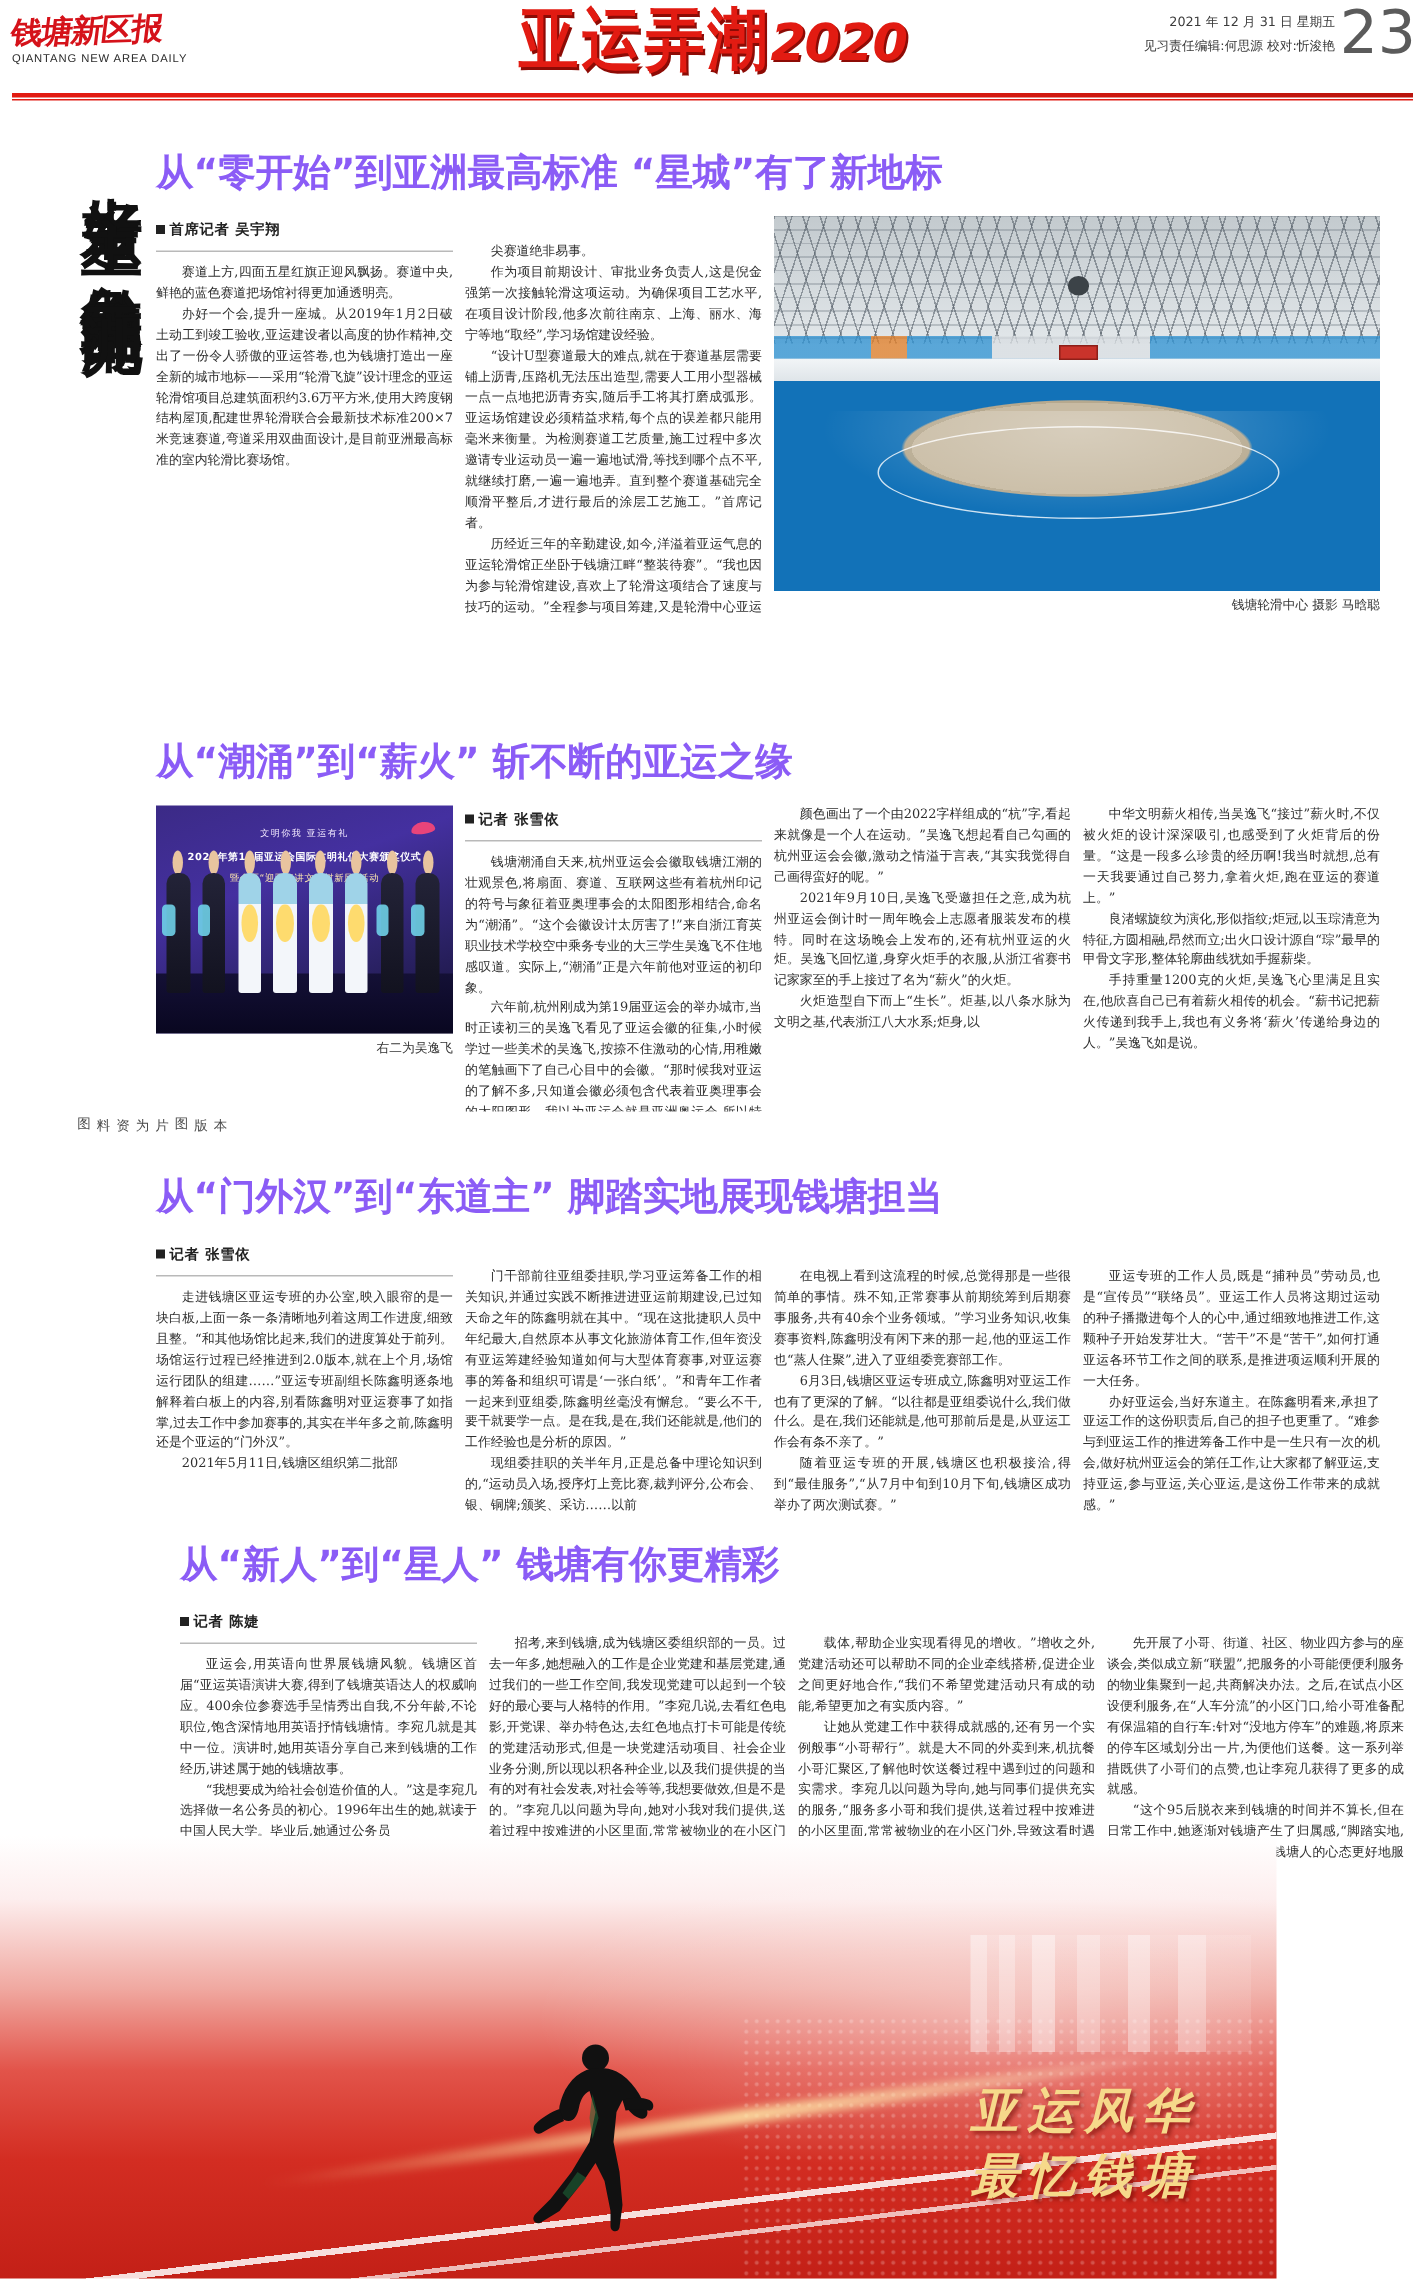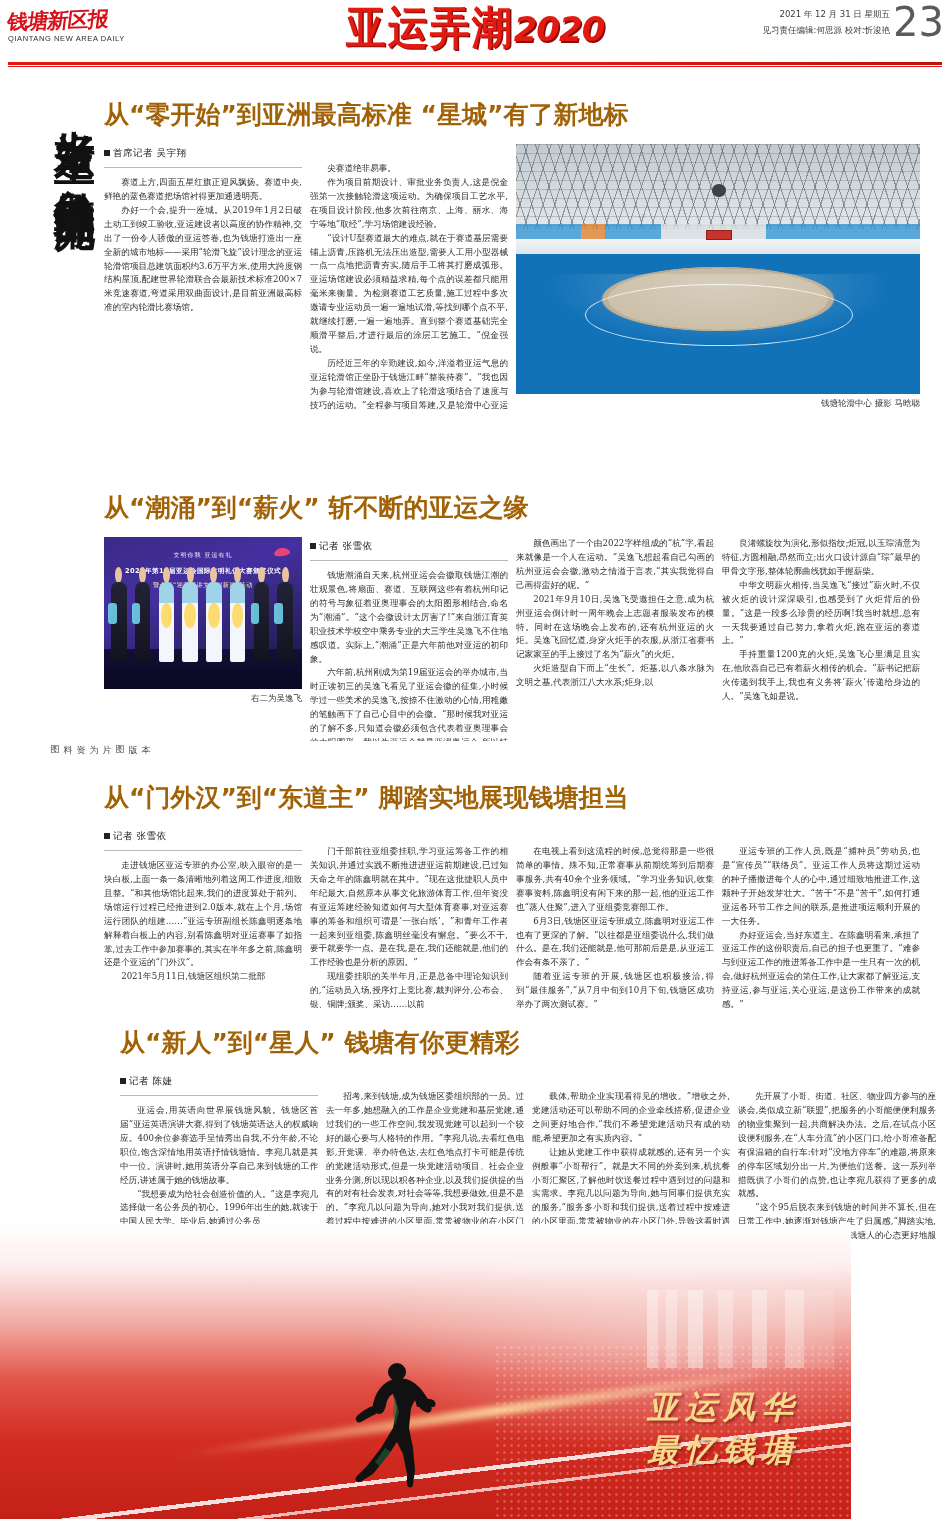--- a/index.html
+++ b/index.html
@@ -73,25 +73,25 @@
   .vertical-credit{
     position:absolute;left:48px;top:660px;
     writing-mode:vertical-rl;text-orientation:upright;
     font-size:9px;color:#4a4a4a;letter-spacing:2px;
   }
 
   
   .article{position:absolute;}
   .headline{
     font-family:"DejaVu Sans","Liberation Sans",sans-serif;
-    font-weight:bold;color:#a16207;letter-spacing:0px;
+    font-weight:bold;color:#8b5cf6;letter-spacing:0px;
     font-size:25px;line-height:1.2;white-space:nowrap;
   }
   .byline{
-    font-size:9.5px;font-weight:normal;color:#222;margin-top:3px;
+    font-size:9.5px;font-weight:bold;color:#222;margin-top:3px;
     letter-spacing:.5px;
   }
   .byline .sq{display:inline-block;width:6px;height:6px;background:#222;margin-right:3px;}
   .hairline{height:1px;background:#b9b9b9;margin:7px 0 8px 0;}
   .col{
     font-family:"DejaVu Serif","Liberation Serif",serif;
     font-size:8.6px;line-height:1.62;color:#2e2e2e;
     text-align:justify;
     overflow:hidden;
   }
@@ -274,21 +274,21 @@
           <div class="hairline"></div>
           <div class="col" style="width:198px;height:250px;">
               <p>赛道上方,四面五星红旗正迎风飘扬。赛道中央,鲜艳的蓝色赛道把场馆衬得更加通透明亮。</p>
               <p>办好一个会,提升一座城。从2019年1月2日破土动工到竣工验收,亚运建设者以高度的协作精神,交出了一份令人骄傲的亚运答卷,也为钱塘打造出一座全新的城市地标——采用“轮滑飞旋”设计理念的亚运轮滑馆项目总建筑面积约3.6万平方米,使用大跨度钢结构屋顶,配建世界轮滑联合会最新技术标准200×7米竞速赛道,弯道采用双曲面设计,是目前亚洲最高标准的室内轮滑比赛场馆。</p>
             </div>
         </div>
         <div style="width:198px;padding-top:18px;">
           <div class="col" style="width:198px;height:252px;">
               <p>尖赛道绝非易事。</p>
               <p>作为项目前期设计、审批业务负责人,这是倪金强第一次接触轮滑这项运动。为确保项目工艺水平,在项目设计阶段,他多次前往南京、上海、丽水、海宁等地“取经”,学习场馆建设经验。</p>
-              <p>“设计U型赛道最大的难点,就在于赛道基层需要铺上沥青,压路机无法压出造型,需要人工用小型器械一点一点地把沥青夯实,随后手工将其打磨成弧形。亚运场馆建设必须精益求精,每个点的误差都只能用毫米来衡量。为检测赛道工艺质量,施工过程中多次邀请专业运动员一遍一遍地试滑,等找到哪个点不平,就继续打磨,一遍一遍地弄。直到整个赛道基础完全顺滑平整后,才进行最后的涂层工艺施工。”倪金强说。</p>
+              <p>“设计U型赛道最大的难点,就在于赛道基层需要铺上沥青,压路机无法压出造型,需要人工用小型器械一点一点地把沥青夯实,随后手工将其打磨成弧形。亚运场馆建设必须精益求精,每个点的误差都只能用毫米来衡量。为检测赛道工艺质量,施工过程中多次邀请专业运动员一遍一遍地试滑,等找到哪个点不平,就继续打磨,一遍一遍地弄。直到整个赛道基础完全顺滑平整后,才进行最后的涂层工艺施工。”首席记者。</p>
               <p>历经近三年的辛勤建设,如今,洋溢着亚运气息的亚运轮滑馆正坐卧于钱塘江畔“整装待赛”。“我也因为参与轮滑馆建设,喜欢上了轮滑这项结合了速度与技巧的运动。”全程参与项目筹建,又是轮滑中心亚运专班人员的倪金强表示,“接下来,我将认真履行自己的职责,做好场馆设施运维保障工作,以最优的场馆设施迎接每一位参赛运动员的到来。”</p>
             </div>
         </div>
         <div style="width:404px;">
           <div class="photo rink" style="width:404px;height:250px;">
             <div class="roof"></div>
             <div class="stands"></div>
             <div class="wall"></div>
             <div class="scoreboard"></div>
             <div class="centerlogo"></div>
@@ -365,22 +365,22 @@
         </div>
         <div style="width:198px;">
           <div class="col" style="width:198px;height:196px;">
               <p>颜色画出了一个由2022字样组成的“杭”字,看起来就像是一个人在运动。”吴逸飞想起看自己勾画的杭州亚运会会徽,激动之情溢于言表,“其实我觉得自己画得蛮好的呢。”</p>
               <p>2021年9月10日,吴逸飞受邀担任之意,成为杭州亚运会倒计时一周年晚会上志愿者服装发布的模特。同时在这场晚会上发布的,还有杭州亚运的火炬。吴逸飞回忆道,身穿火炬手的衣服,从浙江省赛书记家家至的手上接过了名为“薪火”的火炬。</p>
               <p>火炬造型自下而上“生长”。炬基,以八条水脉为文明之基,代表浙江八大水系;炬身,以</p>
             </div>
         </div>
         <div style="width:198px;">
           <div class="col" style="width:198px;height:196px;">
+              <p>中华文明薪火相传,当吴逸飞“接过”薪火时,不仅被火炬的设计深深吸引,也感受到了火炬背后的份量。“这是一段多么珍贵的经历啊!我当时就想,总有一天我要通过自己努力,拿着火炬,跑在亚运的赛道上。”</p>
               <p>良渚螺旋纹为演化,形似指纹;炬冠,以玉琮清意为特征,方圆相融,昂然而立;出火口设计源自“琮”最早的甲骨文字形,整体轮廓曲线犹如手握薪柴。</p>
-              <p>中华文明薪火相传,当吴逸飞“接过”薪火时,不仅被火炬的设计深深吸引,也感受到了火炬背后的份量。“这是一段多么珍贵的经历啊!我当时就想,总有一天我要通过自己努力,拿着火炬,跑在亚运的赛道上。”</p>
               <p>手持重量1200克的火炬,吴逸飞心里满足且实在,他欣喜自己已有着薪火相传的机会。“薪书记把薪火传递到我手上,我也有义务将‘薪火’传递给身边的人。”吴逸飞如是说。</p>
             </div>
         </div>
       </div>
     </div>
 
     <div class="article" style="left:104px;top:705px;width:830px;">
       <div class="headline">从“门外汉”到“东道主” 脚踏实地展现钱塘担当</div>
       <div style="display:flex;gap:8px;margin-top:14px;">
         <div style="width:198px;">

